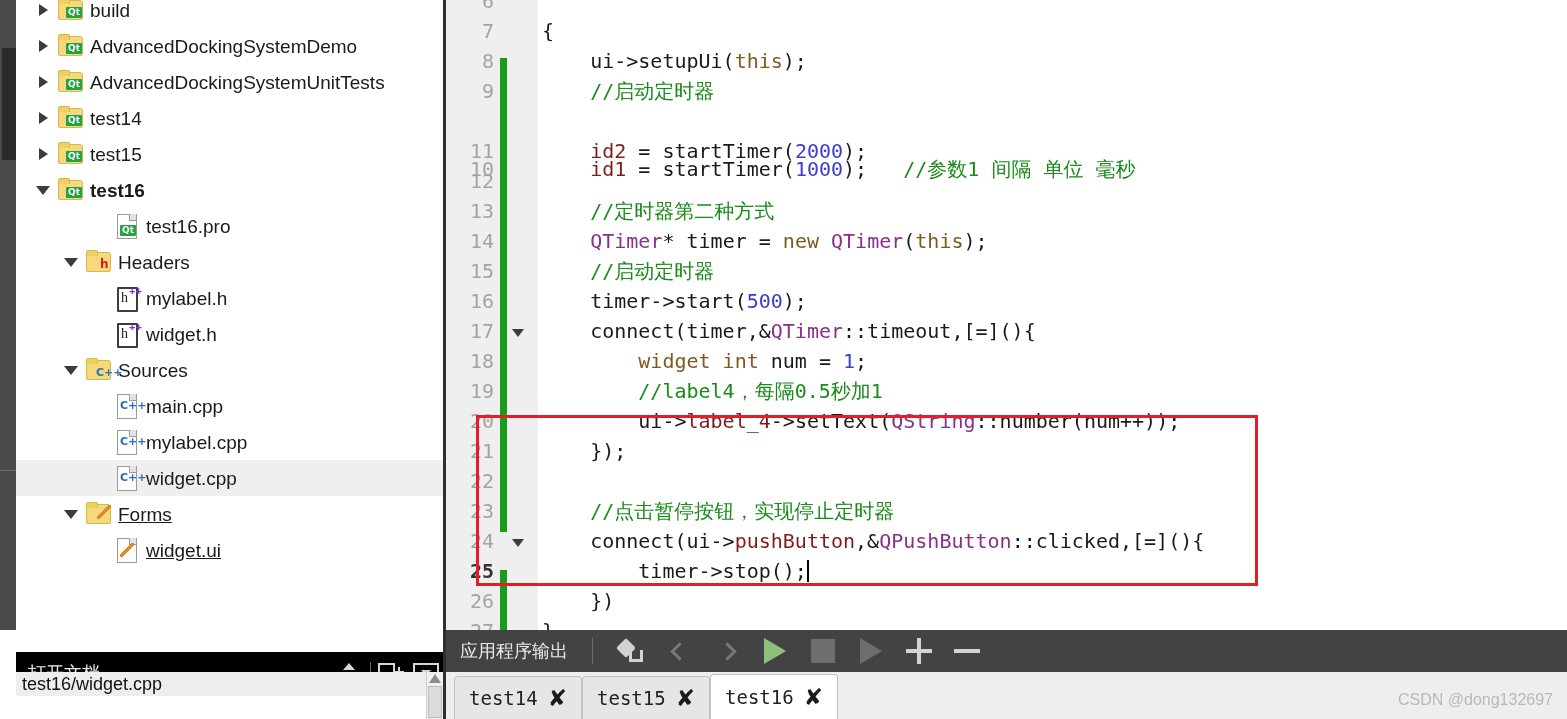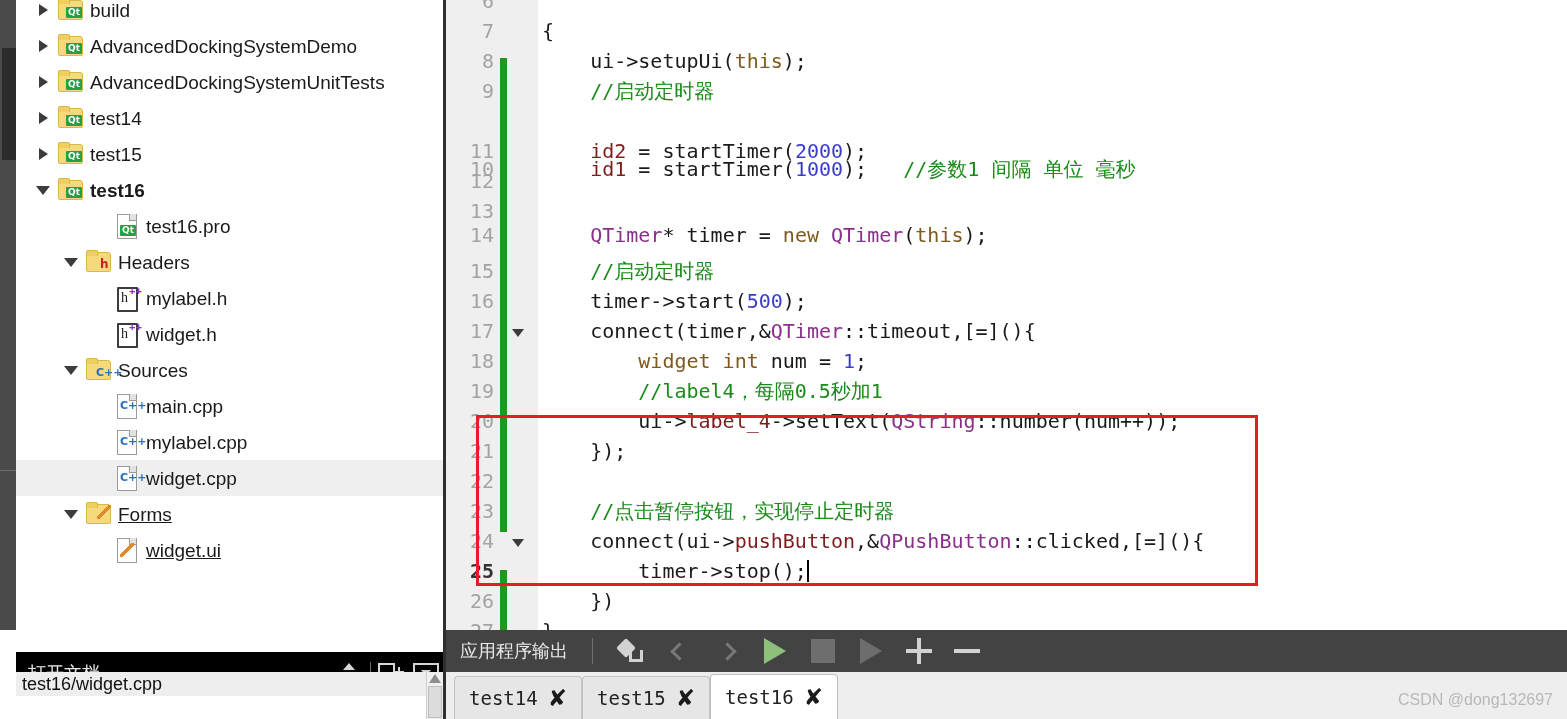--- a/index.html
+++ b/index.html
@@ -487,22 +487,23 @@
         <div class="code-line" style="top: 136px;">
           <span class="lnum">11</span>
           <span class="ctext"><span class="t-plain">    </span><span class="t-field">id2</span><span class="t-plain"> = startTimer(</span><span class="t-num">2000</span><span class="t-plain">);</span></span>
         </div>
         <div class="code-line" style="top: 166px;">
           <span class="lnum">12</span>
           <span class="ctext"></span>
         </div>
         <div class="code-line" style="top: 196px;">
           <span class="lnum">13</span>
-        </div>
-        <div class="code-line" style="top: 220px;">
+          <span class="ctext"><span class="t-comment">    //定时器第二种方式</span></span>
+        </div>
+        <div class="code-line" style="top: 226px;">
           <span class="lnum">14</span>
           <span class="ctext"><span class="t-plain">    </span><span class="t-type">QTimer</span><span class="t-plain">* timer = </span><span class="t-kw">new</span><span class="t-plain"> </span><span class="t-type">QTimer</span><span class="t-plain">(</span><span class="t-kw">this</span><span class="t-plain">);</span></span>
         </div>
         <div class="code-line" style="top: 256px;">
           <span class="lnum">15</span>
           <span class="ctext"><span class="t-comment">    //启动定时器</span></span>
         </div>
         <div class="code-line" style="top: 286px;">
           <span class="lnum">16</span>
           <span class="ctext"><span class="t-plain">    timer-&gt;start(</span><span class="t-num">500</span><span class="t-plain">);</span></span>

